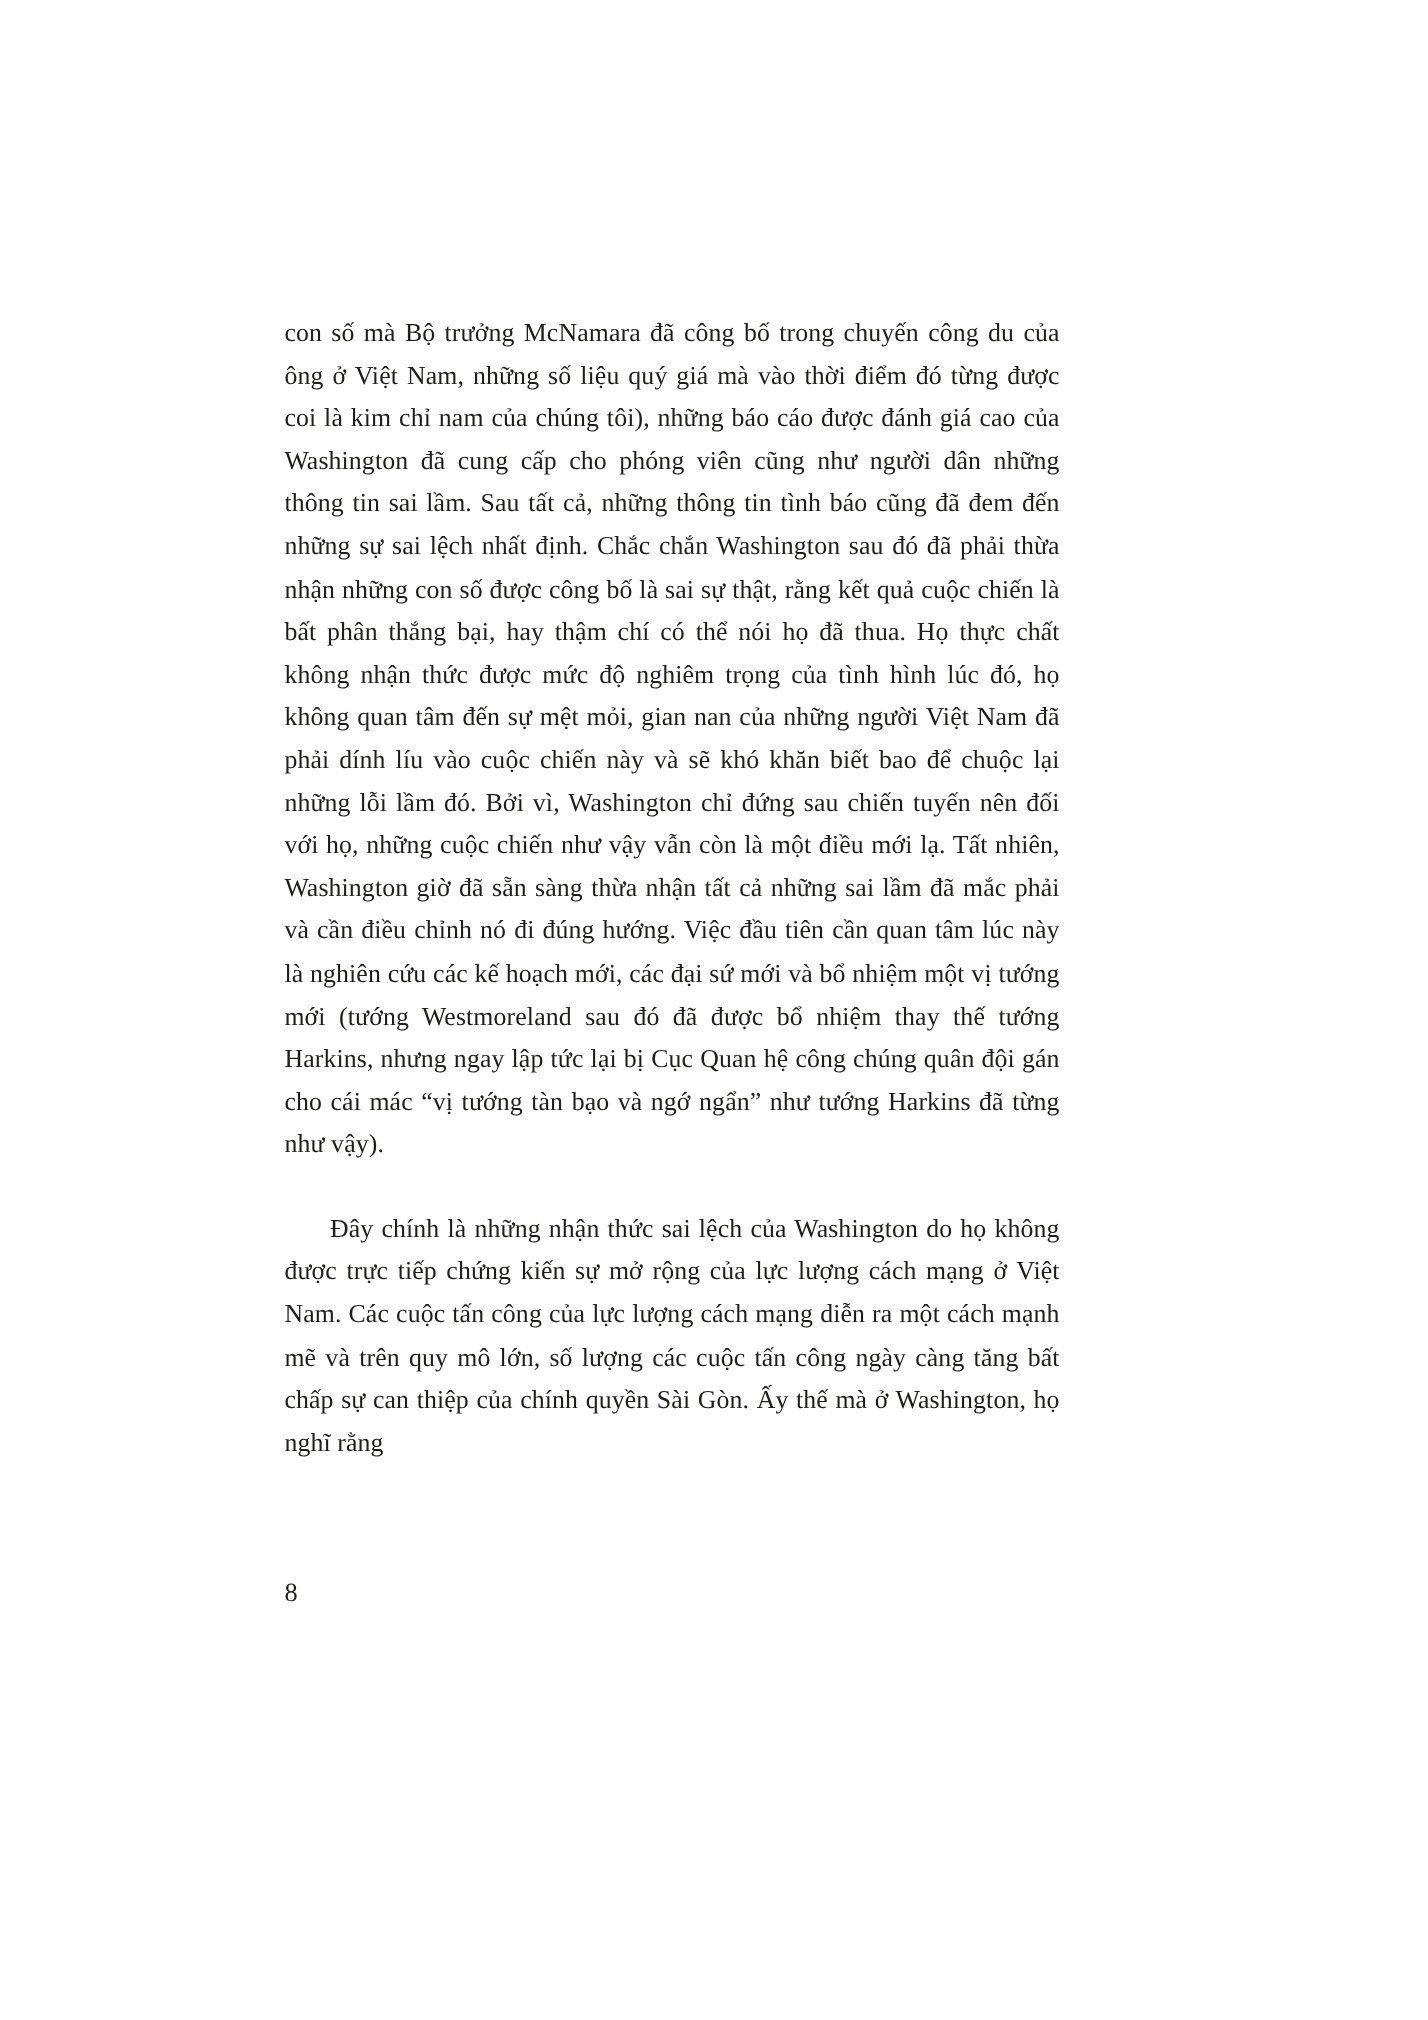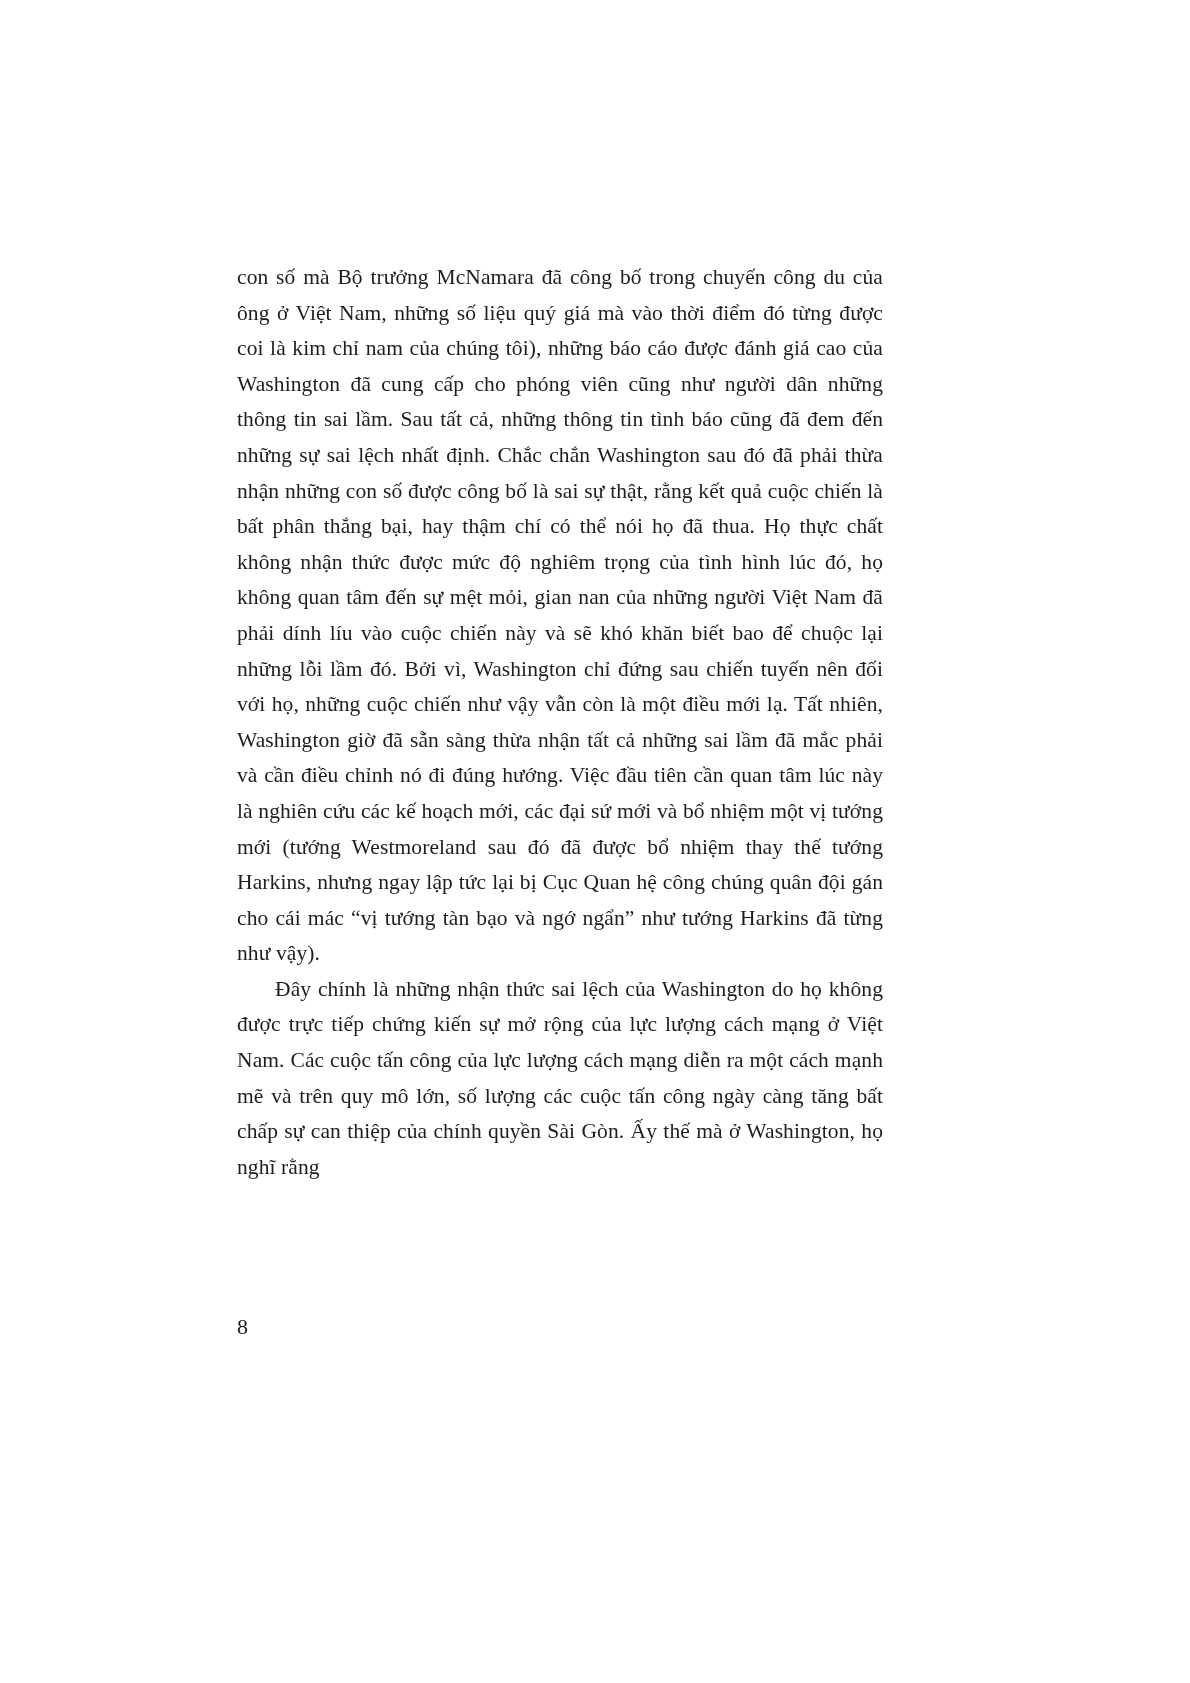--- a/index.html
+++ b/index.html
@@ -29,20 +29,21 @@
     text-align: justify;
     text-justify: inter-word;
     letter-spacing: 0.1px;
   }
   .para {
     margin: 0;
     padding: 0;
   }
   .para.indented {
     text-indent: 38px;
+    margin-top: 35px;
   }
   .page-number {
     position: absolute;
     left: 237px;
     top: 1312px;
     font-size: 22px;
     line-height: 30px;
   }
 </style>
 </head>

